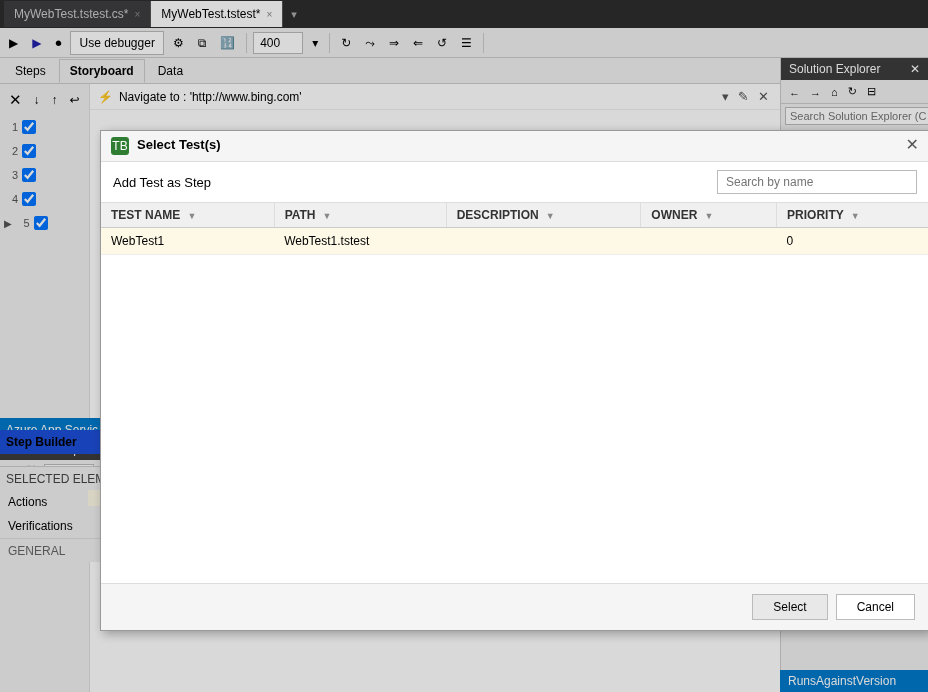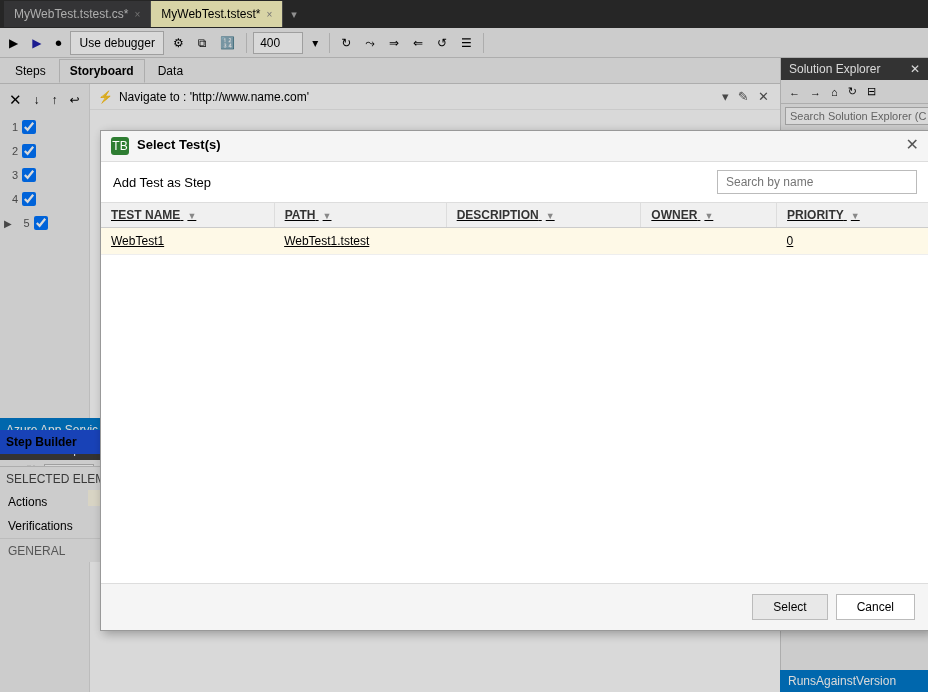--- a/index.html
+++ b/index.html
@@ -18,21 +18,21 @@
       padding: 0 10px;
       height: 26px;
       background: #3e3e40;
       color: #ccc;
       border-right: 1px solid #555;
       font-size: 11px;
       cursor: pointer;
       position: relative;
     }
     .tab.active {
-      background: #fef9c3;
+      background: #ffffff;
       color: #000;
     }
     .tab .close-x {
       margin-left: 6px;
       font-size: 10px;
       color: #888;
     }
     .tab-end-btn {
       margin-left: 4px;
       color: #aaa;
@@ -294,21 +294,20 @@
     .modal-search {
       border: 1px solid #bbb;
       padding: 4px 8px;
       font-size: 12px;
       width: 200px;
       color: #6d28d9;
     }
     .modal-table {
       width: 100%;
       border-collapse: collapse;
-      text-decoration: underline;
     }
     .modal-table th {
       background: #f0f0f0;
       border-bottom: 1px solid #ccc;
       border-right: 1px solid #ddd;
       padding: 5px 10px;
       text-align: left;
       font-size: 11px;
       font-weight: 600;
       color: #333;
@@ -571,21 +570,21 @@
             <button style="font-size:10px;background:transparent;border:none;cursor:pointer;color:#555;">▶</button>
             <span class="step-num">5</span>
             <input type="checkbox" class="step-check" checked="" style="">
           </div>
         </div>
       </div>
 
       <div class="steps-content">
         <div class="navigate-step">
           <span class="lightning">⚡</span>
-          <span class="step-text">Navigate to : 'http://www.name.com'</span>
+          <span class="step-text">Navigate to : 'http://www.bing.com'</span>
           <div class="navigate-step-actions">
             <button class="nav-icon-btn">▾</button>
             <button class="nav-icon-btn">✎</button>
             <button class="nav-icon-btn">✕</button>
           </div>
         </div>
       </div>
     </div>
   </div>
 

